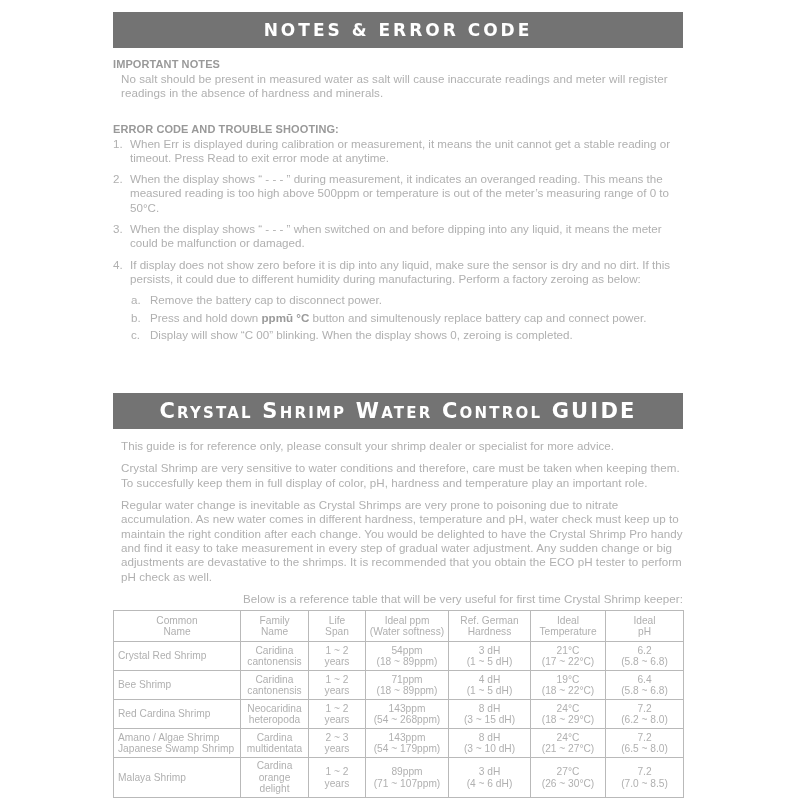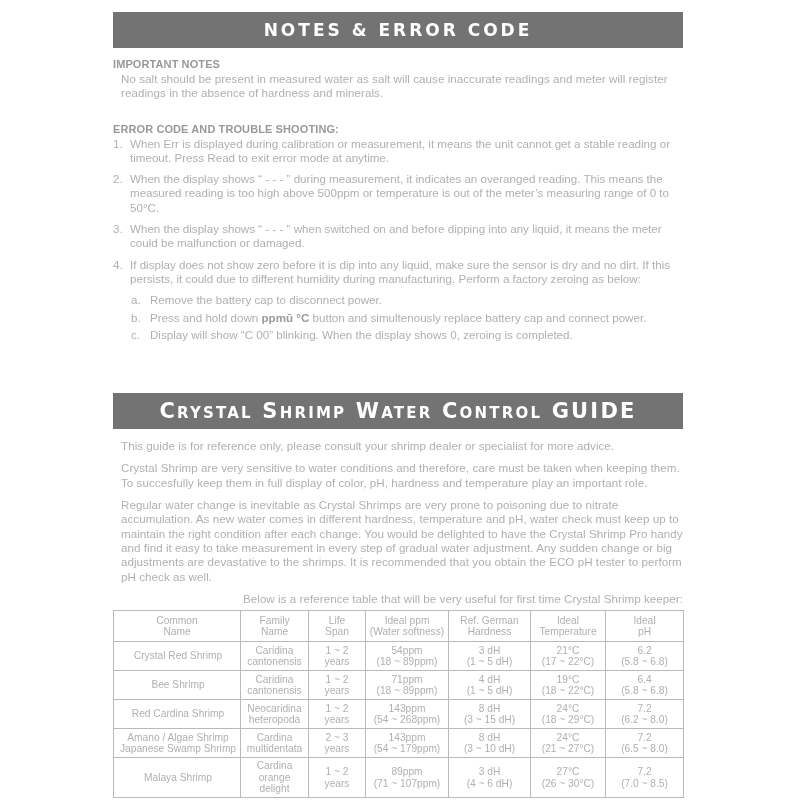--- a/index.html
+++ b/index.html
@@ -132,21 +132,21 @@
     vertical-align: middle;
     text-align: center;
   }
   table.ref-table th {
     height: 26px;
   }
   table.ref-table td {
     height: 24px;
   }
   table.ref-table td.name-cell {
-    text-align: center;
+    text-align: left;
     padding-left: 4px;
   }
   .cell-sub {
     display: block;
   }
   col.c0 { width: 127px; }
   col.c1 { width: 68px; }
   col.c2 { width: 57px; }
   col.c3 { width: 83px; }
   col.c4 { width: 82px; }

